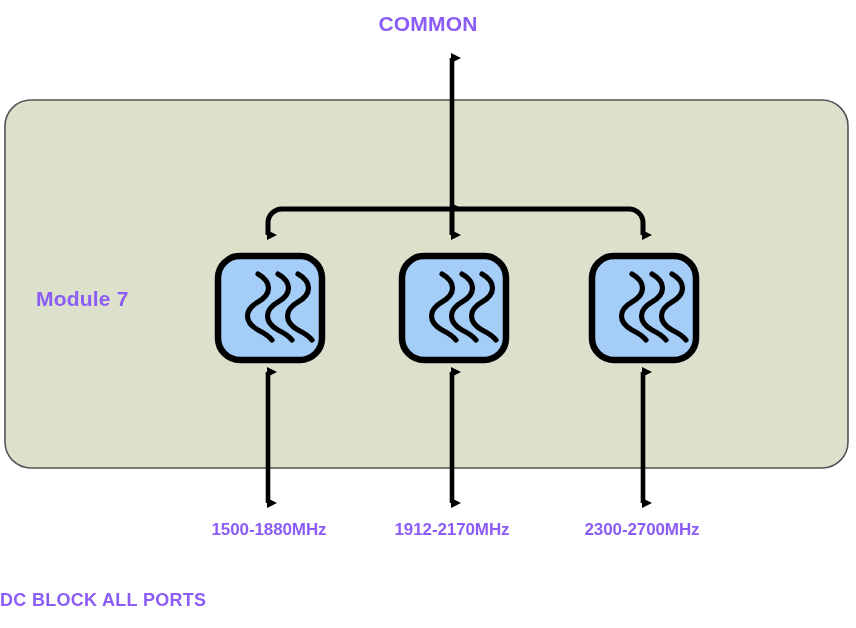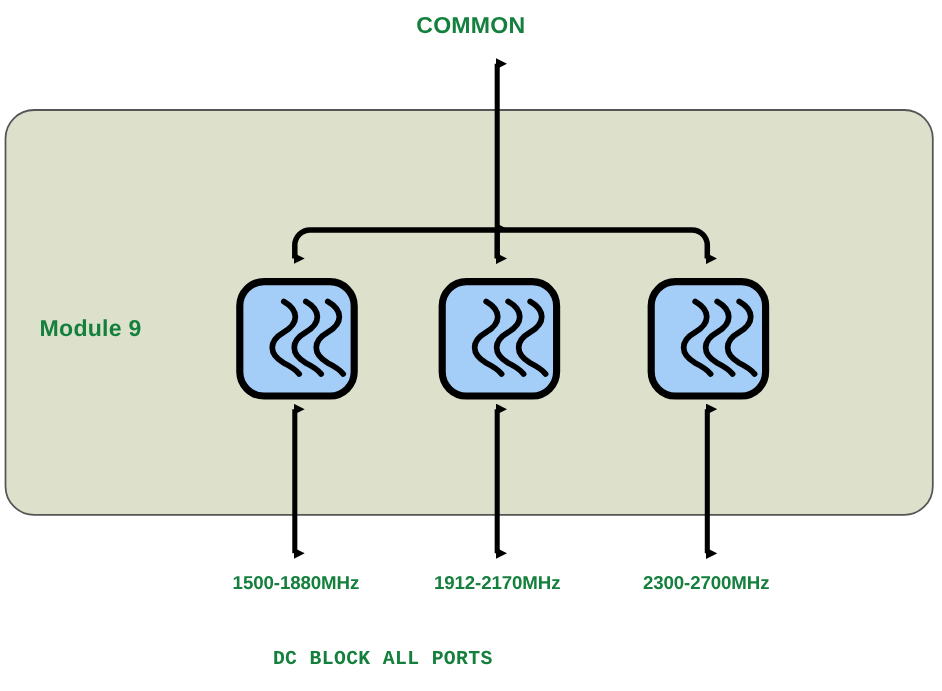--- a/index.html
+++ b/index.html
@@ -23,21 +23,21 @@
     left: 0;
     top: 0;
     width: 856px;
     height: 628px;
     display: block;
   }
   .lbl {
     position: absolute;
     font-family: "Liberation Sans", sans-serif;
     font-weight: bold;
-    color: #15803d;
+    color: #8b5cf6;
     white-space: nowrap;
     line-height: 1;
   }
   #label-common {
     font-size: 21px;
     left: 0;
     top: 13px;
     width: 856px;
     text-align: center;
     letter-spacing: 0.2px;
@@ -56,23 +56,22 @@
     letter-spacing: -0.1px;
   }
   #port-label-0 { left: 169px; }
   #port-label-1 { left: 352px; }
   #port-label-2 { left: 542px; }
   #label-footer {
     font-size: 18px;
     left: 0;
     top: 591px;
     width: 696px;
-    text-align: center;
+    text-align: left;
     letter-spacing: 0.3px;
-    font-family: Liberation Mono, monospace;
   }
 </style>
 </head>
 <body>
 
 <div id="stage">
 
   <svg id="diagram-svg" viewBox="0 0 856 628" xmlns="http://www.w3.org/2000/svg">
 
     <defs>
@@ -116,21 +115,21 @@
       <use href="#filterCurves" x="644" y="308"></use>
     </g>
 
     <line x1="268" y1="372" x2="268" y2="503" stroke="#000000" stroke-width="4.6" marker-start="url(#arrowUp)" marker-end="url(#arrowDown)"></line>
     <line x1="452" y1="372" x2="452" y2="503" stroke="#000000" stroke-width="4.6" marker-start="url(#arrowUp)" marker-end="url(#arrowDown)"></line>
     <line x1="643" y1="372" x2="643" y2="503" stroke="#000000" stroke-width="4.6" marker-start="url(#arrowUp)" marker-end="url(#arrowDown)"></line>
   </svg>
 
   <div class="lbl" id="label-common">COMMON</div>
 
-  <div class="lbl" id="label-module">Module 9</div>
+  <div class="lbl" id="label-module">Module 7</div>
 
   <div class="lbl port-label" id="port-label-0">1500-1880MHz</div>
 
   <div class="lbl port-label" id="port-label-1">1912-2170MHz</div>
 
   <div class="lbl port-label" id="port-label-2">2300-2700MHz</div>
 
   <div class="lbl" id="label-footer">DC BLOCK ALL PORTS</div>
 
 </div>

